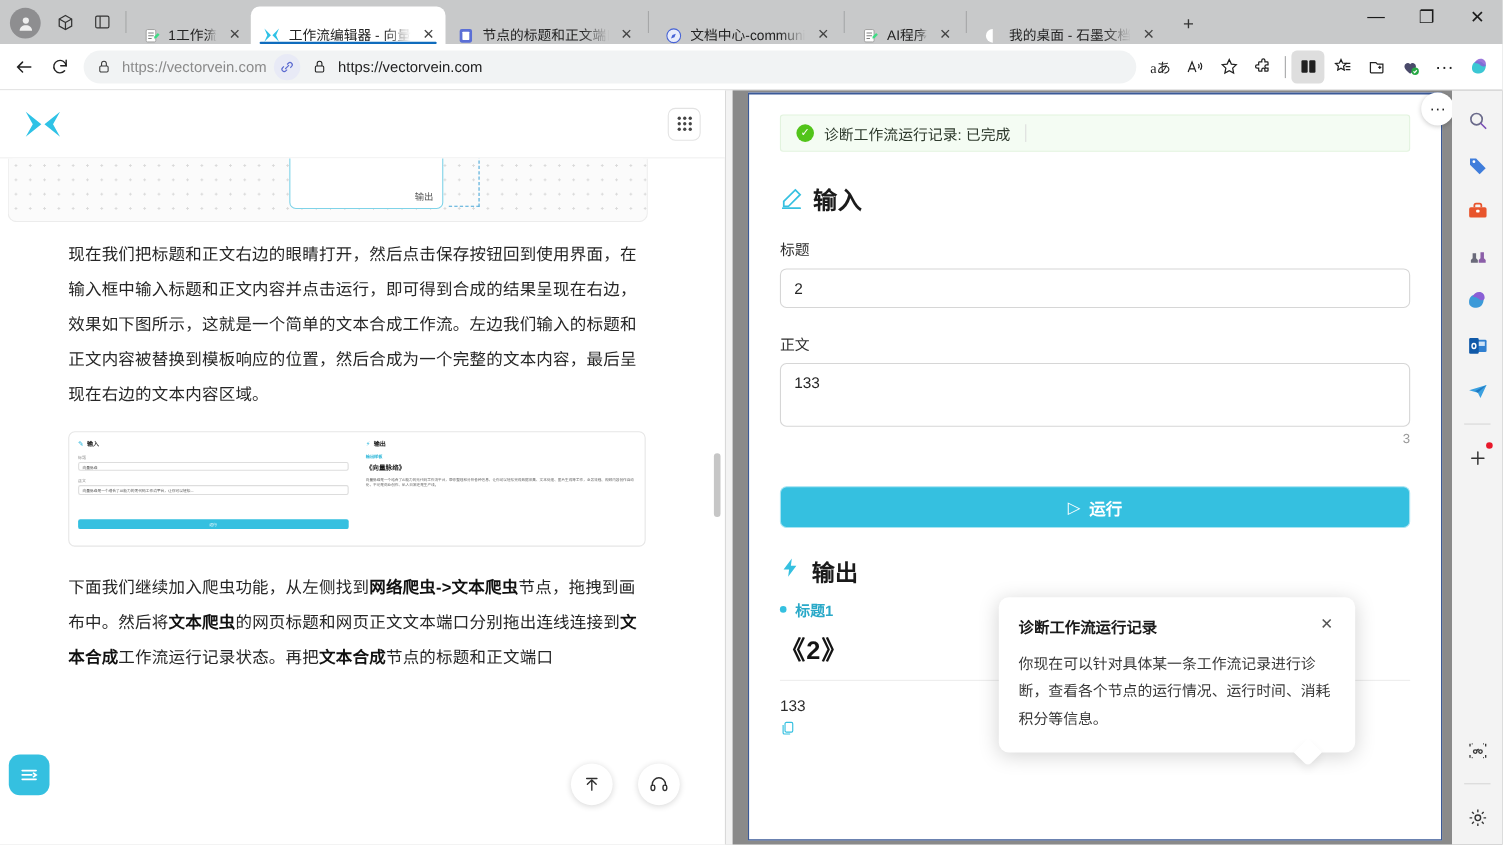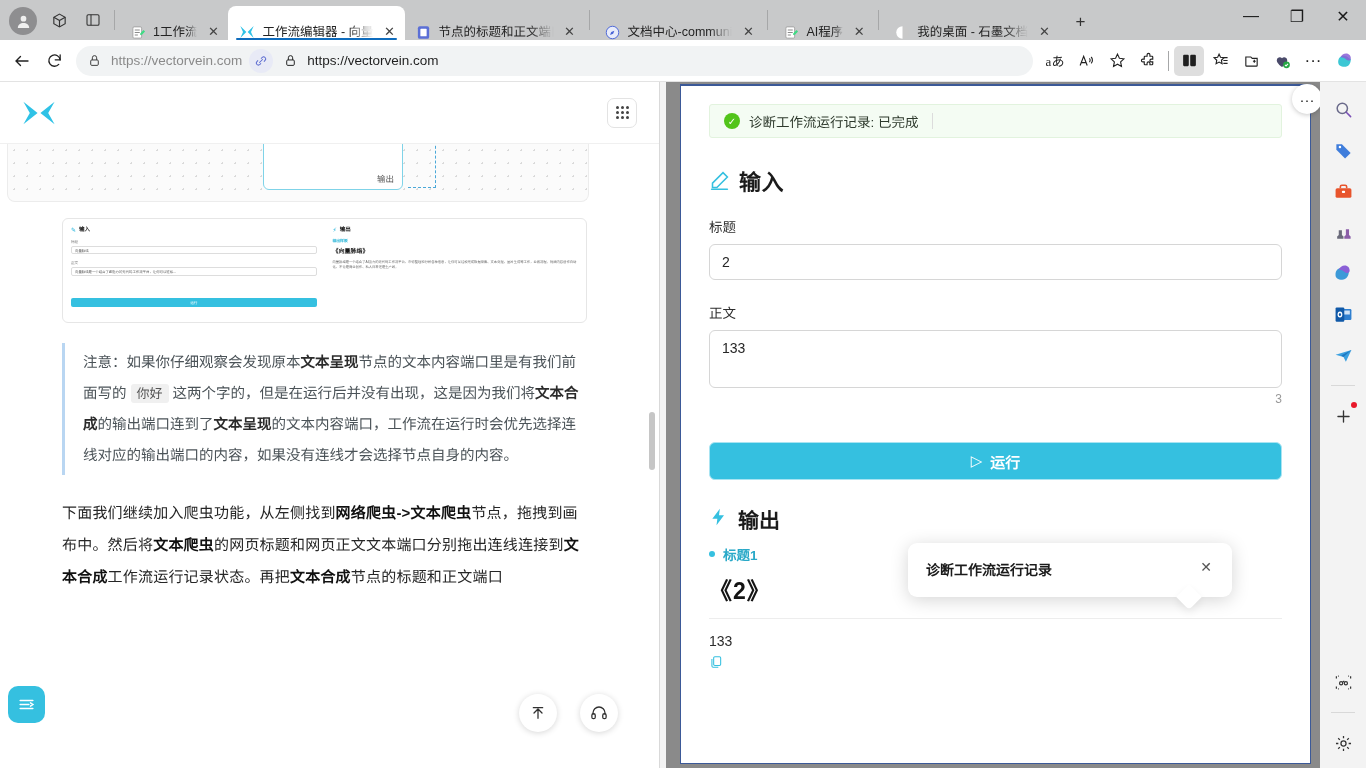--- a/index.html
+++ b/index.html
@@ -471,20 +471,21 @@
       </div>
 
       <div class="doc">
         <div class="canvas-strip">
           <div class="node-box">
             <span class="port">输出</span>
           </div>
           <div class="edge"></div>
         </div>
 
+        <div class="para"><span>现在我们把标题和正文右边的眼睛打开，然后点击保存按钮回到使用界面，在输入框中输入标题和正文内容并点击运行，即可得到合成的结果呈现在右边，效果如下图所示，这就是一个简单的文本合成工作流。左边我们输入的标题和正文内容被替换到模板响应的位置，然后合成为一个完整的文本内容，最后呈现在右边的文本内容区域。</span></div>
 
         <div class="shot">
           <div class="sl">
             <div class="sttl">
                 <span class="ic">✎</span>
                 <span>输入</span>
               </div>
             <div class="slbl">标题</div>
             <div class="sinp">向量脉络</div>
             <div class="slbl">正文</div>
@@ -495,23 +496,20 @@
             <div class="sttl">
                 <span class="ic">⚡</span>
                 <span>输出</span>
               </div>
             <div class="sbul">输出样板</div>
             <div class="sbig">《向量脉络》</div>
             <div class="sbody">向量脉络是一个结合了AI能力的无代码工作流平台，帮你整理和分析各种信息，让你可以轻松完成数据采集、文本处理、图片生成等工作，业务流程、视频内容创作自动化，不论是商业创作、私人日常还是生产线。</div>
           </div>
         </div>
 
-        <div class="note">
-          <span>注意：如果你仔细观察会发现原本</span><b>文本呈现</b><span>节点的文本内容端口里是有我们前面写的</span> <span class="code">你好</span> <span>这两个字的，但是在运行后并没有出现，这是因为我们将</span><b>文本合成</b><span>的输出端口连到了</span><b>文本呈现</b><span>的文本内容端口，工作流在运行时会优先选择连线对应的输出端口的内容，如果没有连线才会选择节点自身的内容。</span>
-        </div>
 
         <div class="para" style="padding-top:22px;">
           <span>下面我们继续加入爬虫功能，从左侧找到</span><b>网络爬虫-&gt;文本爬虫</b><span>节点，拖拽到画布中。然后将</span><b>文本爬虫</b><span>的网页标题和网页正文文本端口分别拖出连线连接到</span><b>文本合成</b><span>工作流运行记录状态。再把</span><b>文本合成</b><span>节点的标题和正文端口</span>
         </div>
       </div>
 
       <div class="scroll-left"></div>
 
       <div class="fab-left">
         <svg width="19" height="19" viewBox="0 0 24 24" fill="none" stroke="#fff" stroke-width="1.9" stroke-linecap="round">
@@ -593,20 +591,21 @@
                 <path d="M5 7v12a2 2 0 002 2h9"></path>
               </svg>
           </div>
         </div>
 
         <div class="tooltip" style="left:227px; top:457px;">
           <div class="tt-h">
             <h4>诊断工作流运行记录</h4>
             <span class="tt-x">✕</span>
           </div>
+          <p>你现在可以针对具体某一条工作流记录进行诊断，查看各个节点的运行情况、运行时间、消耗积分等信息。</p>
         </div>
       </div>
 
       <div class="teal-tab">
         <svg width="14" height="14" viewBox="0 0 24 24" fill="none" stroke="#fff" stroke-width="2" stroke-linecap="round">
             <path d="M4 7h16M4 12h11M4 17h16"></path>
           </svg>
       </div>
 
       <div class="split-head">

